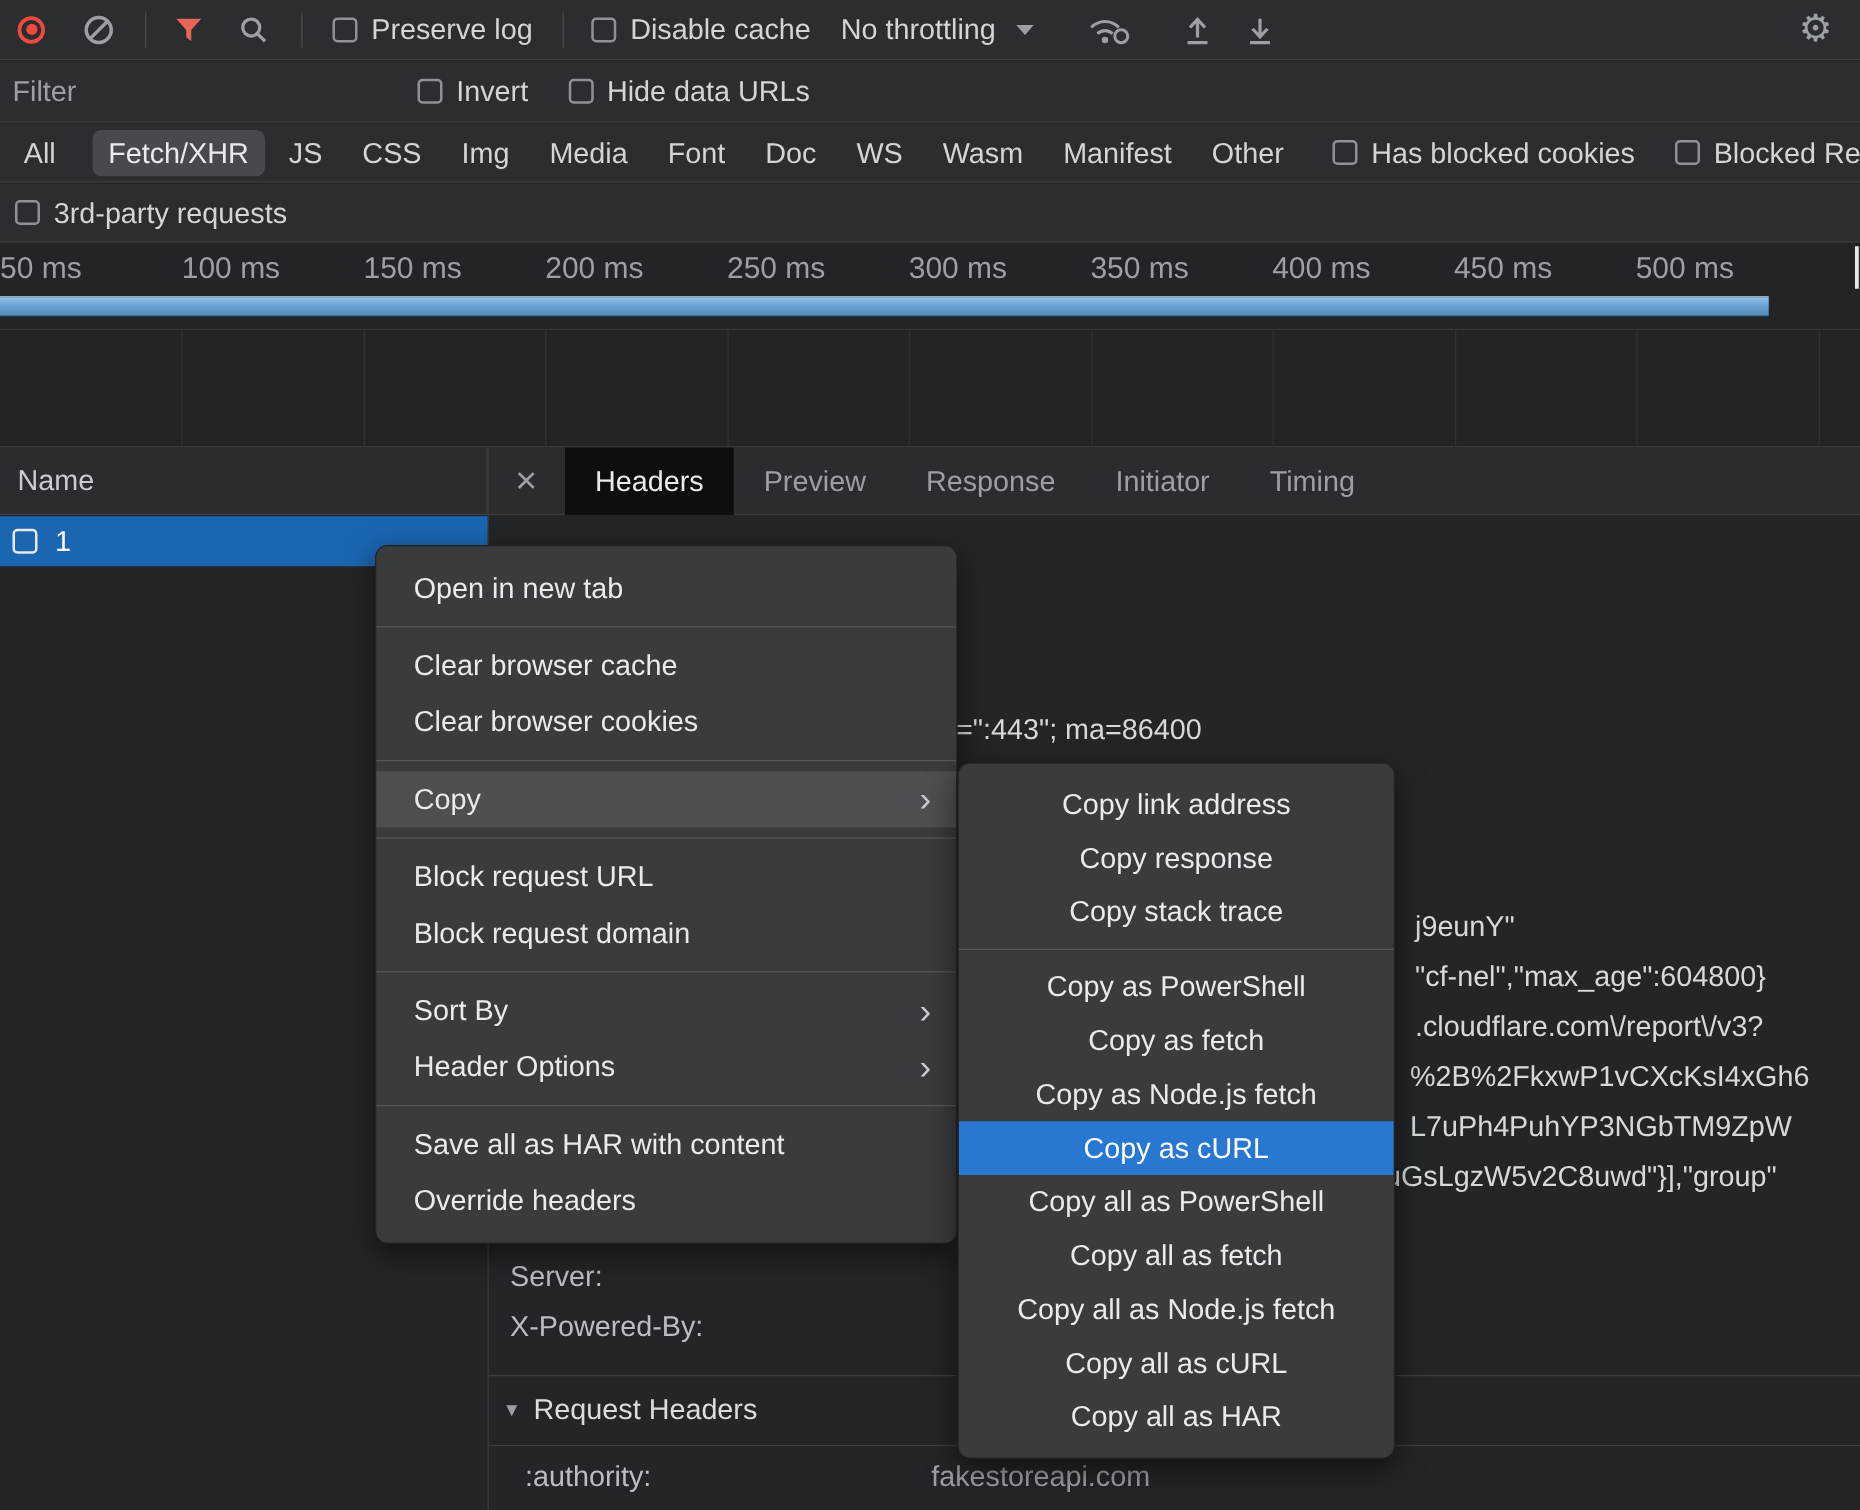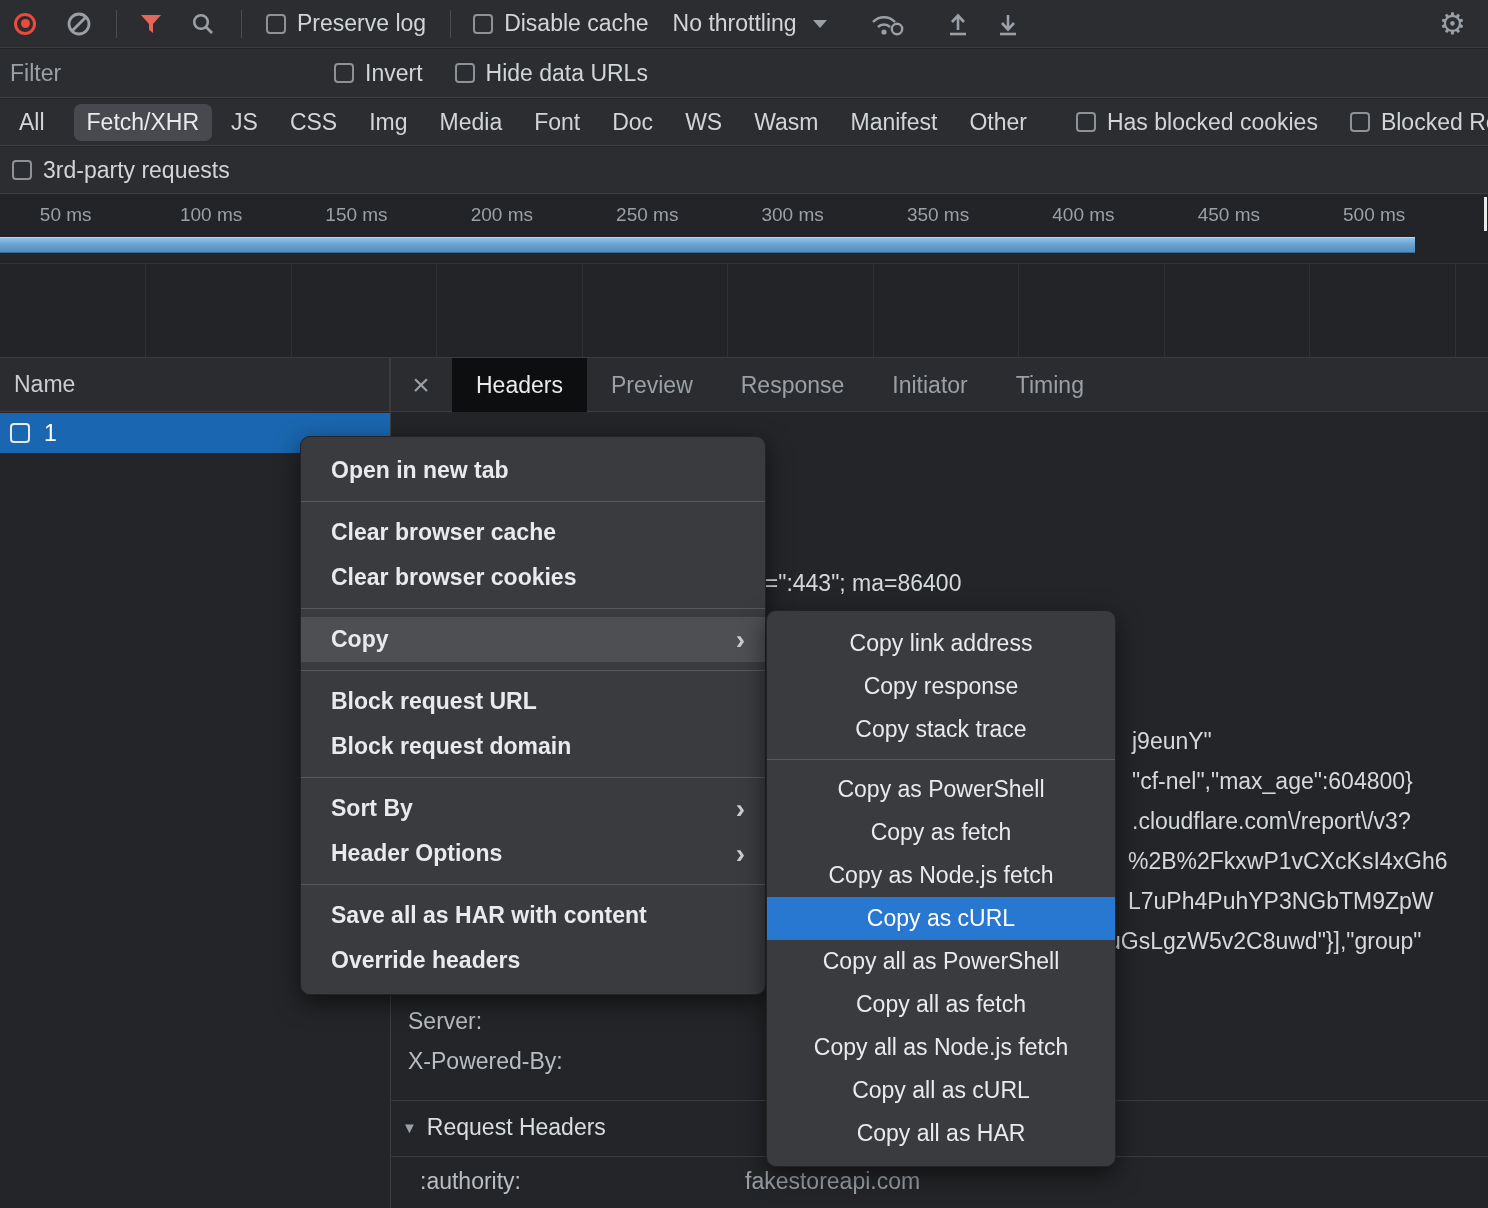--- a/index.html
+++ b/index.html
@@ -24,21 +24,21 @@
   .cb-label { color:#d2d5d8; white-space:nowrap; }
   .caret-down { width:0; height:0; border-left:7px solid transparent; border-right:7px solid transparent; border-top:8px solid #9aa0a6; margin-left:16px; }
   .gear { font-size:30px; color:#9aa0a6; margin-left:auto; margin-right:22px; line-height:1; }
   .filter-input { background:transparent; border:none; outline:none; color:#cdd0d3; font-size:23px; width:310px; margin-left:10px; font-family:"Liberation Sans",sans-serif; }
   .filter-input::placeholder { color:#9aa0a6; }
   .pill { padding:5px 13px; border-radius:7px; color:#d2d5d8; white-space:nowrap; }
   .pill.active { background:#47494e; color:#e8eaed; }
   
   .timeline { position:absolute; left:0; top:195px; width:100%; height:163px; background:#232427; border-bottom:1px solid #3c3d40; }
   .ticks { display:flex; height:40px; align-items:center; }
-  .tick { flex:0 0 145.4px; text-align:center; padding-right:14px; color:#9aa0a6; font-size:19px; }
+  .tick { flex:0 0 145.4px; text-align:left; padding-right:14px; color:#9aa0a6; font-size:24px; }
   .overview-bar { position:absolute; left:0; top:42px; width:1415px; height:16px;
     background:linear-gradient(#93c2e6 0%, #6aa3d2 45%, #548cbd 100%); border-top:1px solid #b9d9f0; border-bottom:1px solid #3a6c96; }
   .grid-area-line { position:absolute; left:0; top:68px; width:100%; height:1px; background:#333438; }
   .gline { position:absolute; top:69px; bottom:0; width:1px; background:#303135; }
   .scroll-tick { position:absolute; right:1px; top:2px; width:3px; height:34px; background:#e9e9e9; }
   
   .strip { position:absolute; left:0; top:358px; width:100%; height:54px; background:#2b2c2f; border-bottom:1px solid #3c3d40; display:flex; }
   .name-head { width:390px; display:flex; align-items:center; padding-left:14px; color:#c9cdd1; border-right:1px solid #3c3d40; }
   .tabs { display:flex; align-items:center; flex:1; }
   .tab-close { width:62px; text-align:center; color:#9aa0a6; font-size:30px; }
@@ -51,21 +51,21 @@
   .req-row .req-name { color:#fff; }
   
   .frag { position:absolute; color:#d6d9dc; white-space:nowrap; z-index:1; }
   .frag.gray { color:#b9bec3; }
   .frag.dim { color:#9aa0a6; }
   .hline { position:absolute; height:1px; background:#3c3d40; z-index:1; }
   .disclosure { color:#9aa0a6; font-size:15px; margin-right:10px; vertical-align:2px; }
   
   .menu { position:absolute; background:#3a3b3e; border:1px solid #232325; border-radius:10px;
     box-shadow:0 8px 24px rgba(0,0,0,.55); padding:11px 0; overflow:hidden; }
-  .menu-main { left:300px; top:436px; width:466px; z-index:5;font-weight:bold; }
+  .menu-main { left:300px; top:436px; width:466px; z-index:5; }
   .menu-sub { left:766px; top:610px; width:350px; z-index:6; }
   .mi { position:relative; height:45px; line-height:45px; padding:0 30px; color:#e9eaee; white-space:nowrap; }
   .mi.hovered { background:#4d4f52; }
   .mi .chev { position:absolute; right:20px; top:0; font-size:28px; color:#c9cdd1; }
   .smi { height:43px; line-height:43px; padding:0 20px; color:#e9eaee; white-space:nowrap;text-align:center; }
   .smi.active { background:#2878d2; color:#ffffff; }
   .msep { height:1px; background:#56585b; margin:8px 0; }
   svg { display:block; }
 </style>
 </head>
@@ -152,21 +152,21 @@
     <span class="pill" style="margin-left:6px">JS</span>
     <span class="pill" style="margin-left:6px">CSS</span>
     <span class="pill" style="margin-left:6px">Img</span>
     <span class="pill" style="margin-left:6px">Media</span>
     <span class="pill" style="margin-left:6px">Font</span>
     <span class="pill" style="margin-left:6px">Doc</span>
     <span class="pill" style="margin-left:6px">WS</span>
     <span class="pill" style="margin-left:6px">Wasm</span>
     <span class="pill" style="margin-left:6px">Manifest</span>
     <span class="pill" style="margin-left:6px">Other</span>
-    <span class="cb-group" style="margin-left:36px">
+    <span class="cb-group" style="margin-left:26px">
       <span class="cb"></span>
       <span class="cb-label">Has blocked cookies</span>
     </span>
     <span class="cb-group" style="margin-left:32px">
       <span class="cb"></span>
       <span class="cb-label">Blocked Requests</span>
     </span>
   </div>
 
   <div class="bar bar4">

